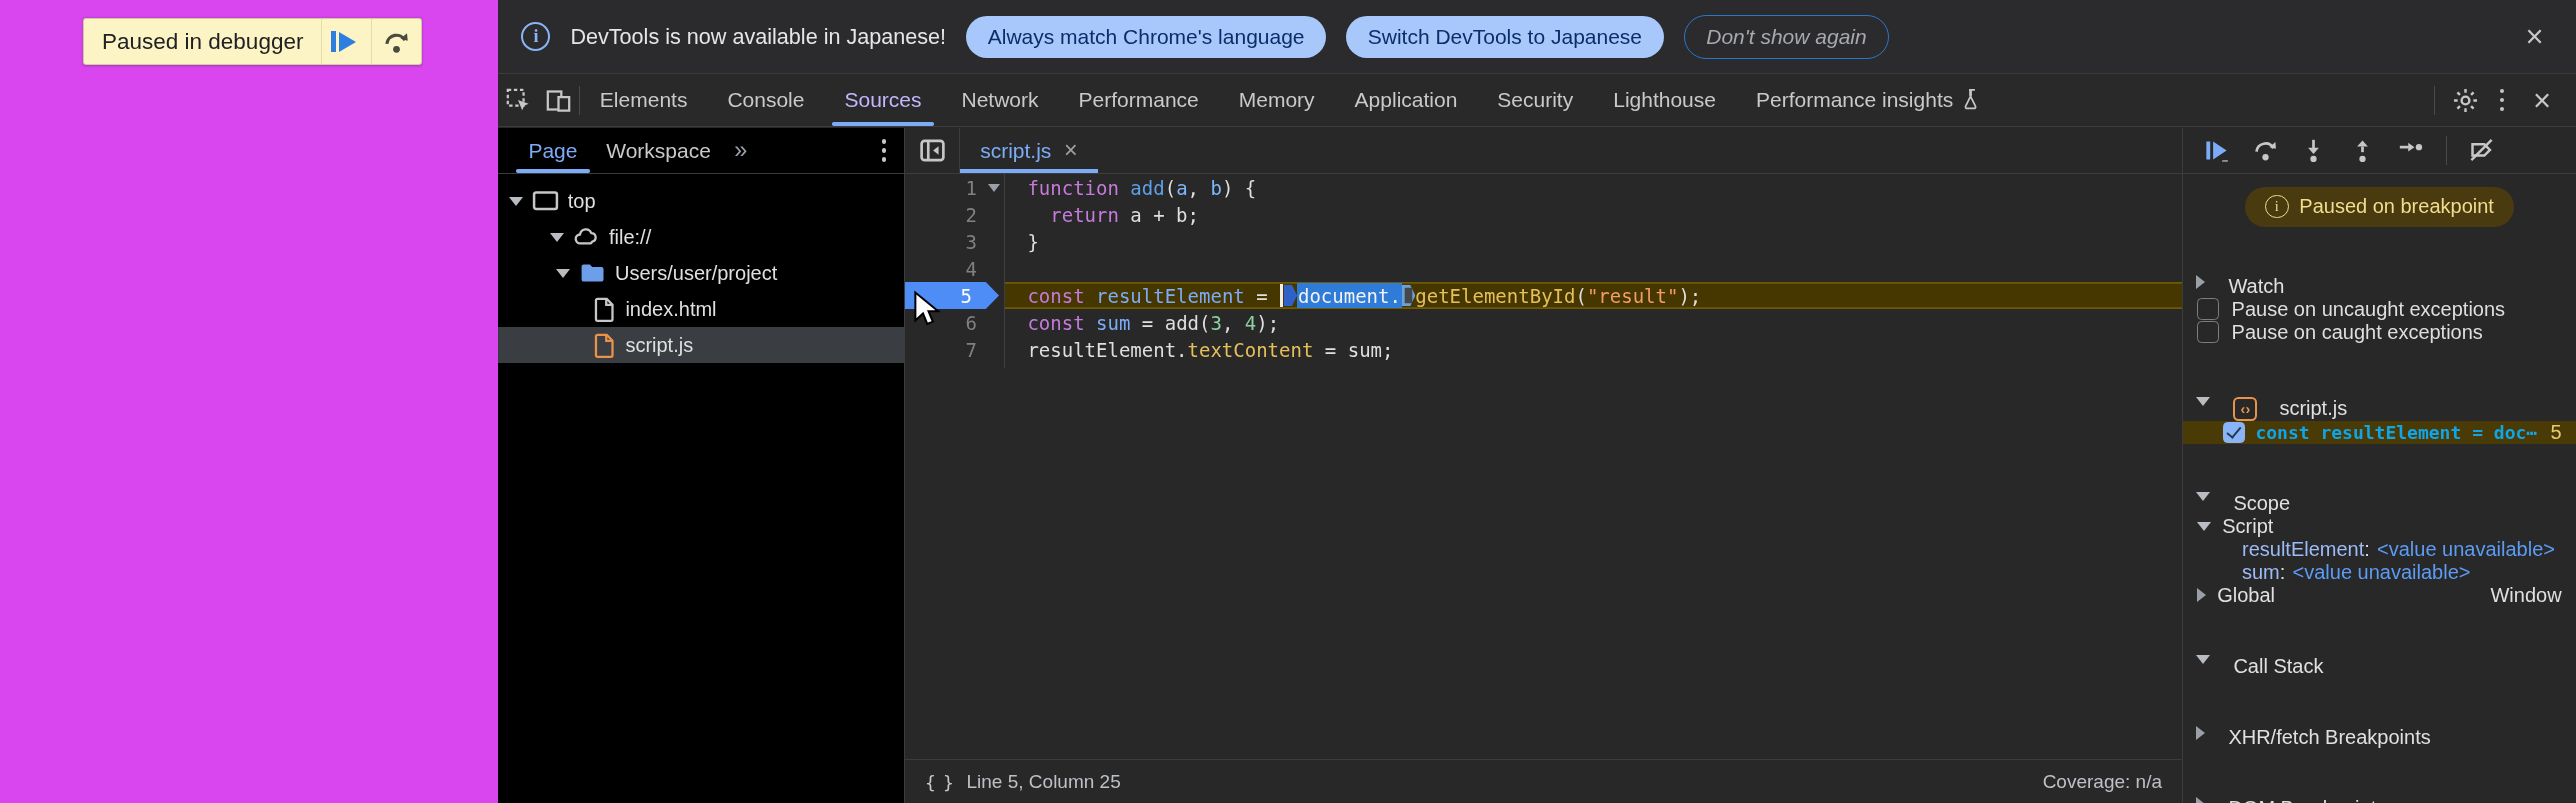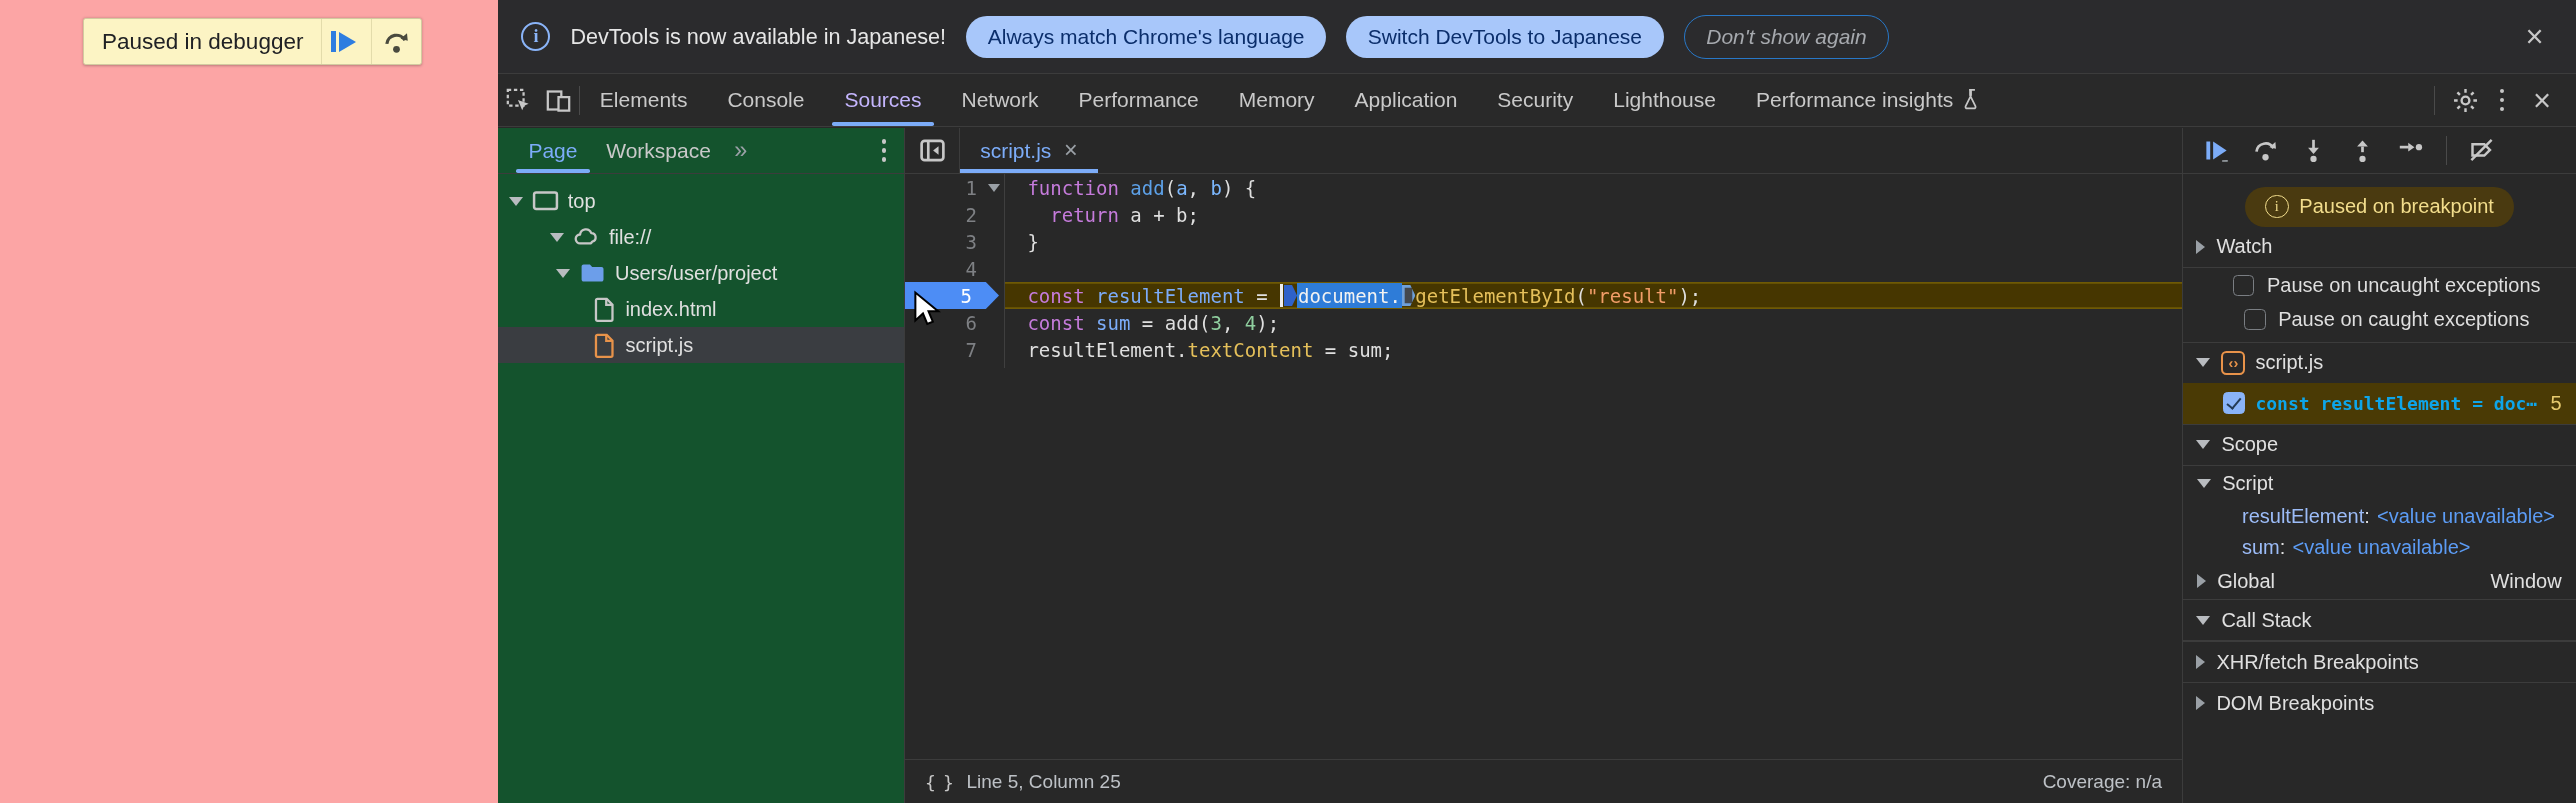--- a/index.html
+++ b/index.html
@@ -1,20 +1,20 @@
 <!DOCTYPE html>
 <html style="font-size:14.4px"><head>
 <meta charset="utf-8">
 <style>
   * { margin:0; padding:0; box-sizing:border-box; }
   html,body { width:2576px; height:804px; overflow:hidden; background:#b4b4b4;
               font-family:"Liberation Sans", sans-serif; }
 
   
-  .page-underlay { position:absolute; left:0; top:0; width:498px; height:804px; background:#fca5a5; }
+  .page-underlay { position:absolute; left:0; top:0; width:498px; height:804px; background:#d946ef; }
   .paused-overlay { position:absolute; left:83px; top:18px; height:47px; display:flex; align-items:stretch;
     background:#fcf4c4; border:0.9px solid #d2cba0; border-radius:2.7px; box-shadow:0 0.9px 2.7px rgba(0,0,0,.25); }
   .paused-overlay .po-label { display:flex; align-items:center; padding:0 18px; font-size:22.5px; color:#202124; }
   .po-btn { width:50px; display:flex; align-items:center; justify-content:center; border-left:0.9px solid #e3dcab; cursor:pointer; }
 
   .icon-resume { display:inline-flex; align-items:center; }
   .icon-resume .bar { width:4.5px; height:21.6px; background:#2e7de0; margin-right:2.7px; }
   .icon-resume .tri { width:0; height:0; border-top:10.8px solid transparent; border-bottom:10.8px solid transparent; border-left:17px solid #2e7de0; }
 
   
@@ -38,21 +38,21 @@
   .tab.active { color:#c4b5fd; }
   .tab.active::after { content:""; position:absolute; left:7.2px; right:7.2px; bottom:0; height:3.6px; background:#7cacf8; border-radius:1.8px; }
   .tb-right { display:flex; align-items:center; gap:16px; padding-right:16px; margin-left:auto; }
   .kebab { display:inline-flex; flex-direction:column; gap:4.5px; padding:3.6px; cursor:pointer; }
   .kebab i { width:4.5px; height:4.5px; border-radius:50%; background:#c7c7c7; }
 
   
   .main { position:absolute; top:128px; bottom:0; left:0; right:0; display:flex; }
 
   
-  .sidebar { width:407px; flex:none; border-right:0.9px solid #3c3c3c; display:flex; flex-direction:column; background:#14532d; }
+  .sidebar { width:407px; flex:none; border-right:0.9px solid #3c3c3c; display:flex; flex-direction:column; background:#000000; }
   .side-tabs { height:46px; border-bottom:0.9px solid #3c3c3c; display:flex; align-items:stretch; padding-left:16px; }
   .side-tab { position:relative; display:flex; align-items:center; padding:0 14.4px; font-size:21px; color:#c9c9c9; cursor:pointer; }
   .side-tab.active { color:#7cacf8; }
   .side-tab.active::after { content:""; position:absolute; left:1.8px; right:1.8px; bottom:0; height:3.6px; background:#7cacf8; border-radius:1.8px; }
   .chev-more { display:flex; align-items:center; font-size:23.4px; color:#9aa0a6; padding:0 9px; cursor:pointer; }
   .side-kebab { margin-left:auto; display:flex; align-items:center; padding-right:14.4px; }
   .tree { padding-top:9px; font-size:20px; }
   .tree-row { height:36px; display:flex; align-items:center; gap:9px; color:#e0e0e0; cursor:pointer; white-space:nowrap; }
   .tree-row.selected { background:#3a3d41; }
   .tri { width:0; height:0; border-left:7.2px solid transparent; border-right:7.2px solid transparent; border-top:9px solid #b9bcc0; flex:none; }
@@ -96,24 +96,24 @@
 
   .mouse-cursor { position:absolute; left:5.4px; top:162px; z-index:5; pointer-events:none; }
 
   
   .rightpanel { width:394px; flex:none; border-left:0.9px solid #3c3c3c; display:flex; flex-direction:column; background:#282828; font-size:20px; }
   .dbg-toolbar { height:46px; flex:none; border-bottom:0.9px solid #3c3c3c; display:flex; align-items:center; padding-left:20px; gap:21.6px; }
   .dbg-btn { display:flex; align-items:center; cursor:pointer; }
   .badge-wrap { display:flex; justify-content:center; margin-top:12.6px; }
   .paused-badge { background:#4a3a10; color:#f2dd8c; border-radius:899px; height:40px; display:flex; align-items:center; gap:10.8px; padding:0 20px; font-size:20px; }
   .badge-i { width:23.4px; height:23.4px; border:1.8px solid #f2dd8c; border-radius:50%; display:flex; align-items:center; justify-content:center; font-size:14.4px; font-family:"Liberation Serif", serif; }
-  .sec { height:40px; display:flex; align-items:center; gap:10px; padding-left:12.6px; color:#e0e0e0; cursor:pointer; }
+  .sec { height:40px; display:flex; align-items:flex-start; gap:22px; padding-left:12.6px; color:#e0e0e0; cursor:pointer;margin-top:48px; }
   .sec .tri, .sec .tri-r { margin-right:1.8px; }
   .divider { height:0.9px; background:#3c3c3c; }
-  .cb-row { height:34px; display:flex; align-items:center; gap:12.6px; padding-left:14.4px; color:#dfdfdf; cursor:pointer;justify-content:center; }
+  .cb-row { height:34px; display:flex; align-items:center; gap:12.6px; padding-left:14.4px; color:#dfdfdf; cursor:pointer; }
   .checkbox { width:21.6px; height:21.6px; border:1.8px solid #7a7e83; border-radius:4.5px; flex:none; }
   .checkbox.checked { background:#8ab4f8; border-color:#8ab4f8; position:relative; }
   .checkbox.checked::after { content:""; position:absolute; left:6.3px; top:1.8px; width:6.3px; height:11.7px;
       border:solid #243b55; border-width:0 2.7px 2.7px 0; transform:rotate(40deg); }
   .js-ico { width:24px; height:24px; border:2.3px solid #e8934a; border-radius:5.4px; color:#e8934a;
       display:flex; align-items:center; justify-content:center; font-size:14.4px; font-weight:bold; flex:none; }
   .bp-entry { height:41px; background:#4a3a05; display:flex; align-items:center; gap:10.8px; padding:0 14.4px 0 40px; cursor:pointer; }
   .bp-label { font-family:"DejaVu Sans Mono", monospace; font-size:18px; color:#0ea5e9; white-space:nowrap; overflow:hidden; flex:1;font-weight:bold; }
   .bp-line { color:#e8cb6f; font-size:20px; }
   .scope-sub { height:36px; display:flex; align-items:center; gap:10.8px; padding-left:14.4px; color:#e0e0e0; cursor:pointer; }

